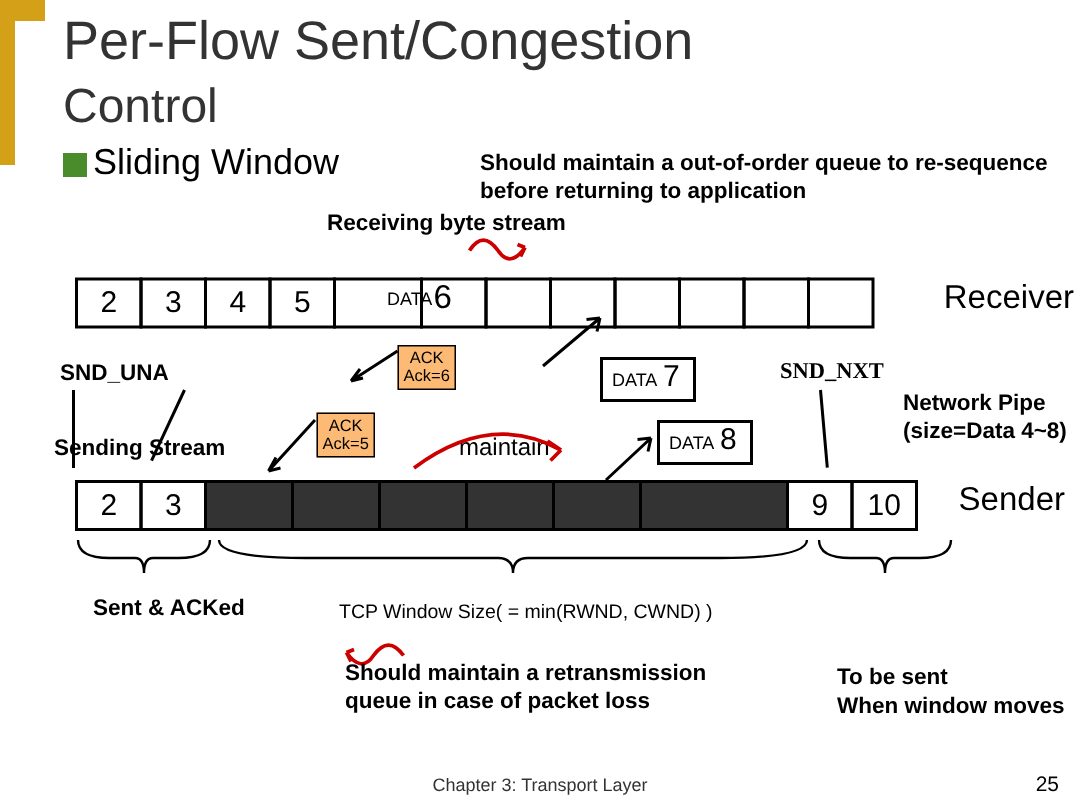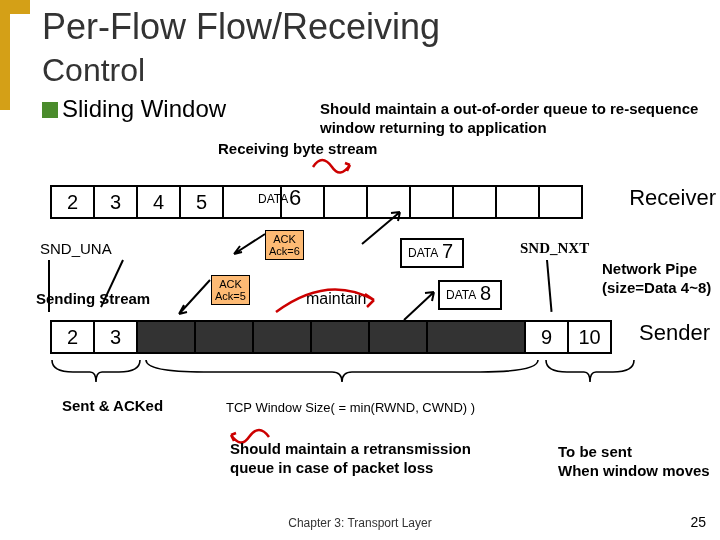--- a/index.html
+++ b/index.html
@@ -91,21 +91,21 @@
     font-size: 22px;
   }
   .receiver-lbl {
     position: absolute;
     top: 185px; right: 4px;
     font-size: 22px;
   }
   .snd-una {
     position: absolute;
     top: 240px; left: 40px;
-    font-size: 15px; font-weight: normal; text-align: right;
+    font-size: 15px; font-weight: bold; text-align: right;
   }
   .snd-nxt {
     position: absolute;
     top: 240px; left: 520px;
     font-size: 15px; font-weight: bold; font-family: Liberation Serif, serif;
   }
   .snd-line1,.snd-line2,.snd-line3 { position:absolute; width:2px; background:#000; }
   .snd-line1 { top: 260px; left: 48px; height: 52px; }
   .snd-line2 { top: 260px; left: 122px; height: 52px; transform: rotate(25deg); transform-origin: top; }
   .snd-line3 { top: 260px; left: 546px; height: 52px; transform: rotate(-5deg); transform-origin: top; }
@@ -212,27 +212,27 @@
     bottom: 10px; right: 14px;
     font-size: 14px;
   }
 </style>
 </head>
 <body>
 
 <div class="top-accent"></div>
 <div class="left-accent"></div>
 
-<div class="title">Per-Flow Flow/Receiving</div>
+<div class="title">Per-Flow Sent/Congestion</div>
 <div class="title-line2">Control</div>
 
 <div class="bullet-sq"></div>
 <div class="subtitle">Sliding Window</div>
 
-<div class="note1">Should maintain a out-of-order queue to re-sequence window returning  to application</div>
+<div class="note1">Should maintain a out-of-order queue to re-sequence before returning  to application</div>
 <div class="recv-label">Receiving byte stream</div>
 <div class="swirl1">
   <svg width="50" height="24">
       <path d="M3 12 Q12 -2 22 12 Q30 24 40 10 M40 10 L35 8 M40 10 L37 16" stroke="#c00" stroke-width="2.5" fill="none"></path>
     </svg>
 </div>
 
 <div class="recv-row">
   <div class="cell">2</div>
   <div class="cell">3</div>

